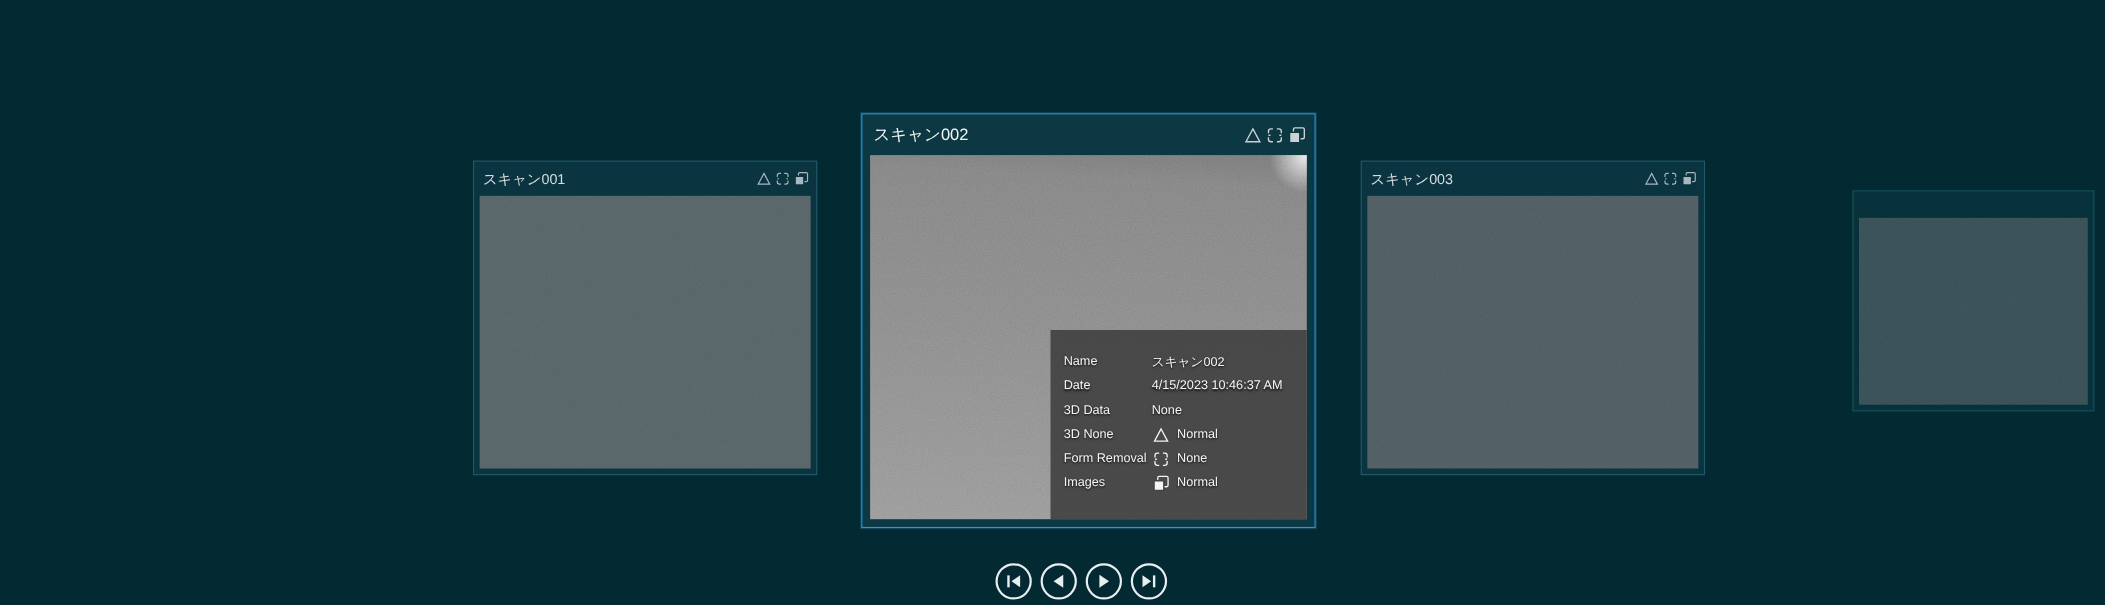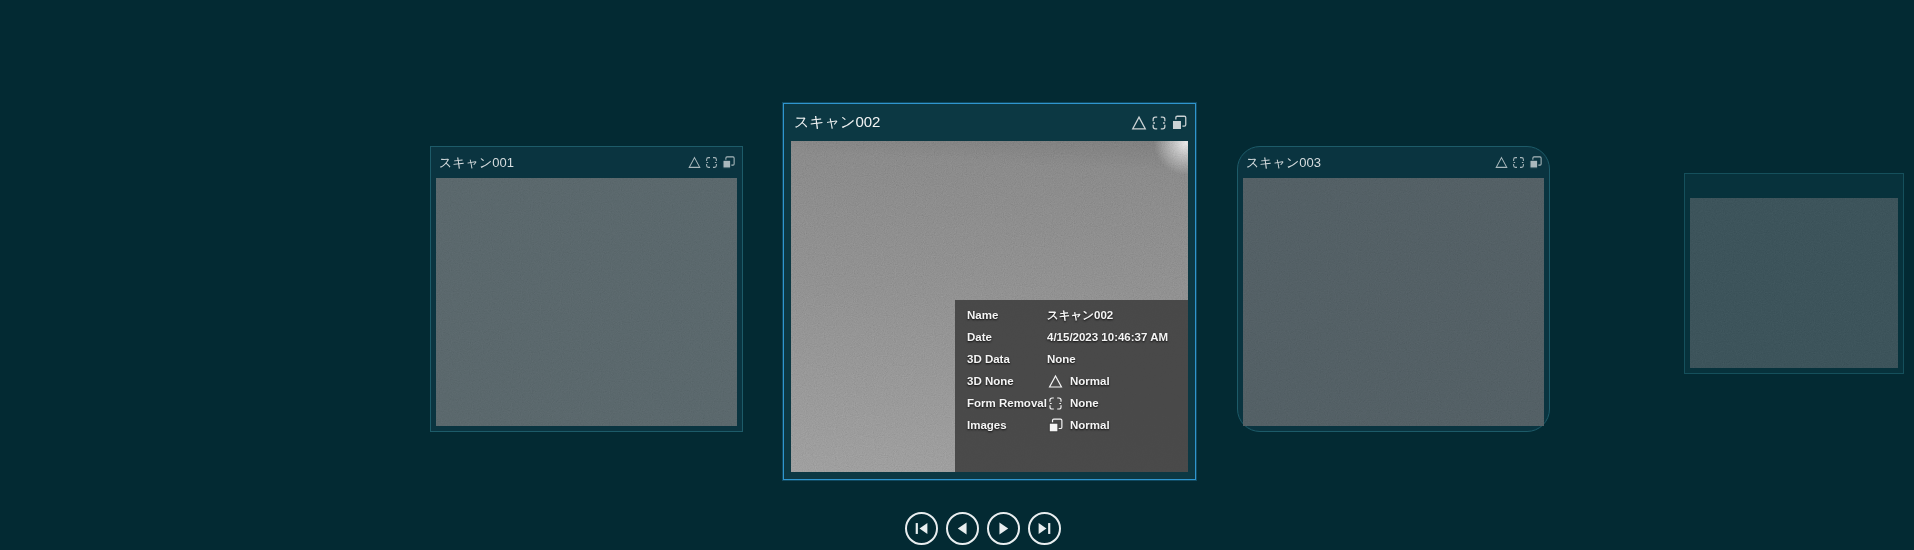--- a/index.html
+++ b/index.html
@@ -11,21 +11,21 @@
   .card{
     position:absolute;box-sizing:border-box;border:1px solid #1D5B69;
     background:var(--hbg,#0A3440);
   }
   .card.far {--hbg:#07323C;border-color:#15505C;}
   .card.near{--hbg:#0A3440;border-color:#1D5B69;}
   .card.sel {--hbg:#0C3843;border-color:#2F95CE;box-shadow:0 0 0 1px rgba(47,149,206,.30);}
   .c0{left:75px;  top:173px;width:220px;height:201px;}
   .c1{left:430px; top:146px;width:313px;height:286px;}
   .c2{left:783px; top:103px;width:413px;height:377px;}
-  .c3{left:1237px;top:146px;width:313px;height:286px;border-radius:23px;}
+  .c3{left:1237px;top:146px;width:313px;height:286px;}
   .c4{left:1684px;top:173px;width:220px;height:201px;}
 
   .card-header{display:flex;align-items:center;justify-content:space-between;}
   .far  .card-header{height:24px;padding:0 5px 0 7px;}
   .near .card-header{height:31px;padding:0 6px 12px 8px;}
   .sel  .card-header{height:37px;padding:0 7px 0 10px;}
   .card-title{white-space:nowrap;overflow:hidden;}
   .far  .card-title{font-size:11px;color:#7E959B;}
   .near .card-title{font-size:13px;color:#D6DCDE;}
   .sel  .card-title{font-size:15px;color:#F2F4F4;}
@@ -49,22 +49,22 @@
       radial-gradient(circle at 99.5% 0.5%, rgba(252,252,252,.95) 0px, rgba(252,252,252,0) 32px),
       linear-gradient(183deg,#6F6F6F 0%,#7E7E7E 9%,#878787 48%,#989898 100%);}
   .t3{background:#46545A;}
   .t4{background:#2C464E;}
   .grain{position:absolute;left:0;top:0;width:100%;height:100%;}
   .grain-soft rect{opacity:.55;}
 
   
   .tooltip{
     position:absolute;right:7px;bottom:7px;width:233px;height:172px;box-sizing:border-box;
-    padding:4px 0 0 12px;background:rgba(64,64,64,0.90);--hbg:#434343;
-    color:#F5F5F5;font-size:11.5px;text-shadow:0 1px 2px rgba(0,0,0,.85);font-weight:bold;
+    padding:18px 0 0 12px;background:rgba(64,64,64,0.90);--hbg:#434343;
+    color:#F5F5F5;font-size:11.5px;text-shadow:0 1px 2px rgba(0,0,0,.85);
   }
   .t-row{display:flex;align-items:center;height:22px;}
   .t-label{width:80px;flex:0 0 80px;white-space:nowrap;}
   .t-val{display:flex;align-items:center;white-space:nowrap;}
   .t-icn{width:17px;height:17px;margin-right:6px;color:#F5F5F5;flex:0 0 17px;}
 
   
   .nav{position:absolute;left:905px;top:512px;display:flex;gap:8px;}
   .nav-btn{
     width:33px;height:33px;border-radius:50%;border:2px solid #E9EEF0;background:transparent;

